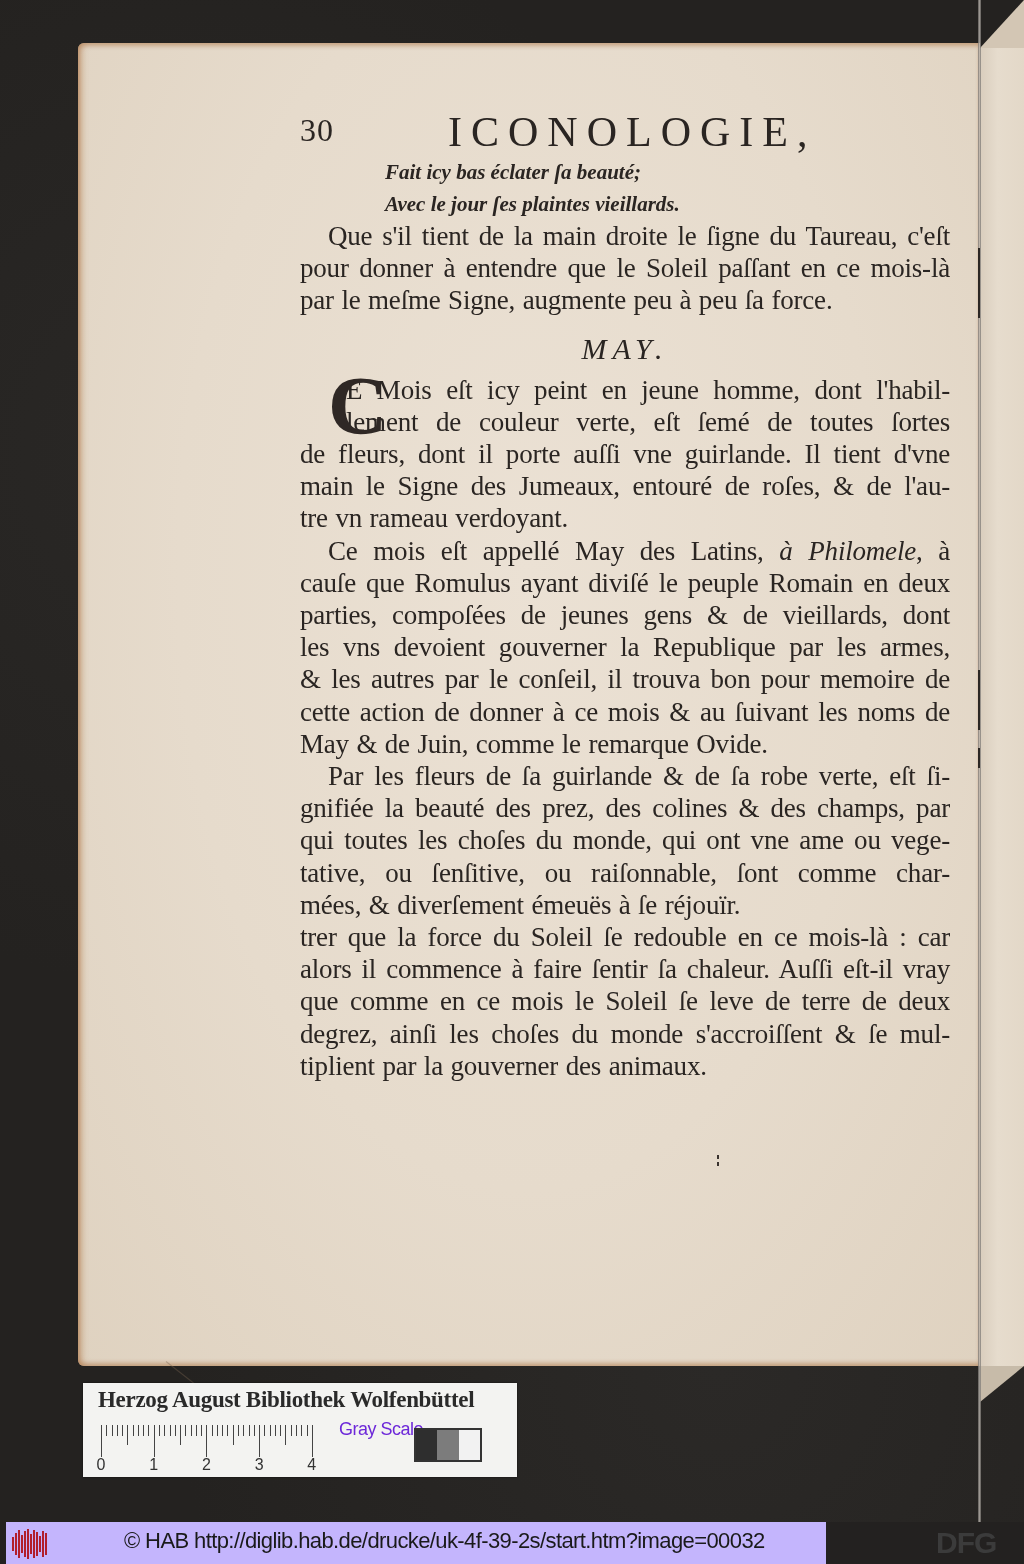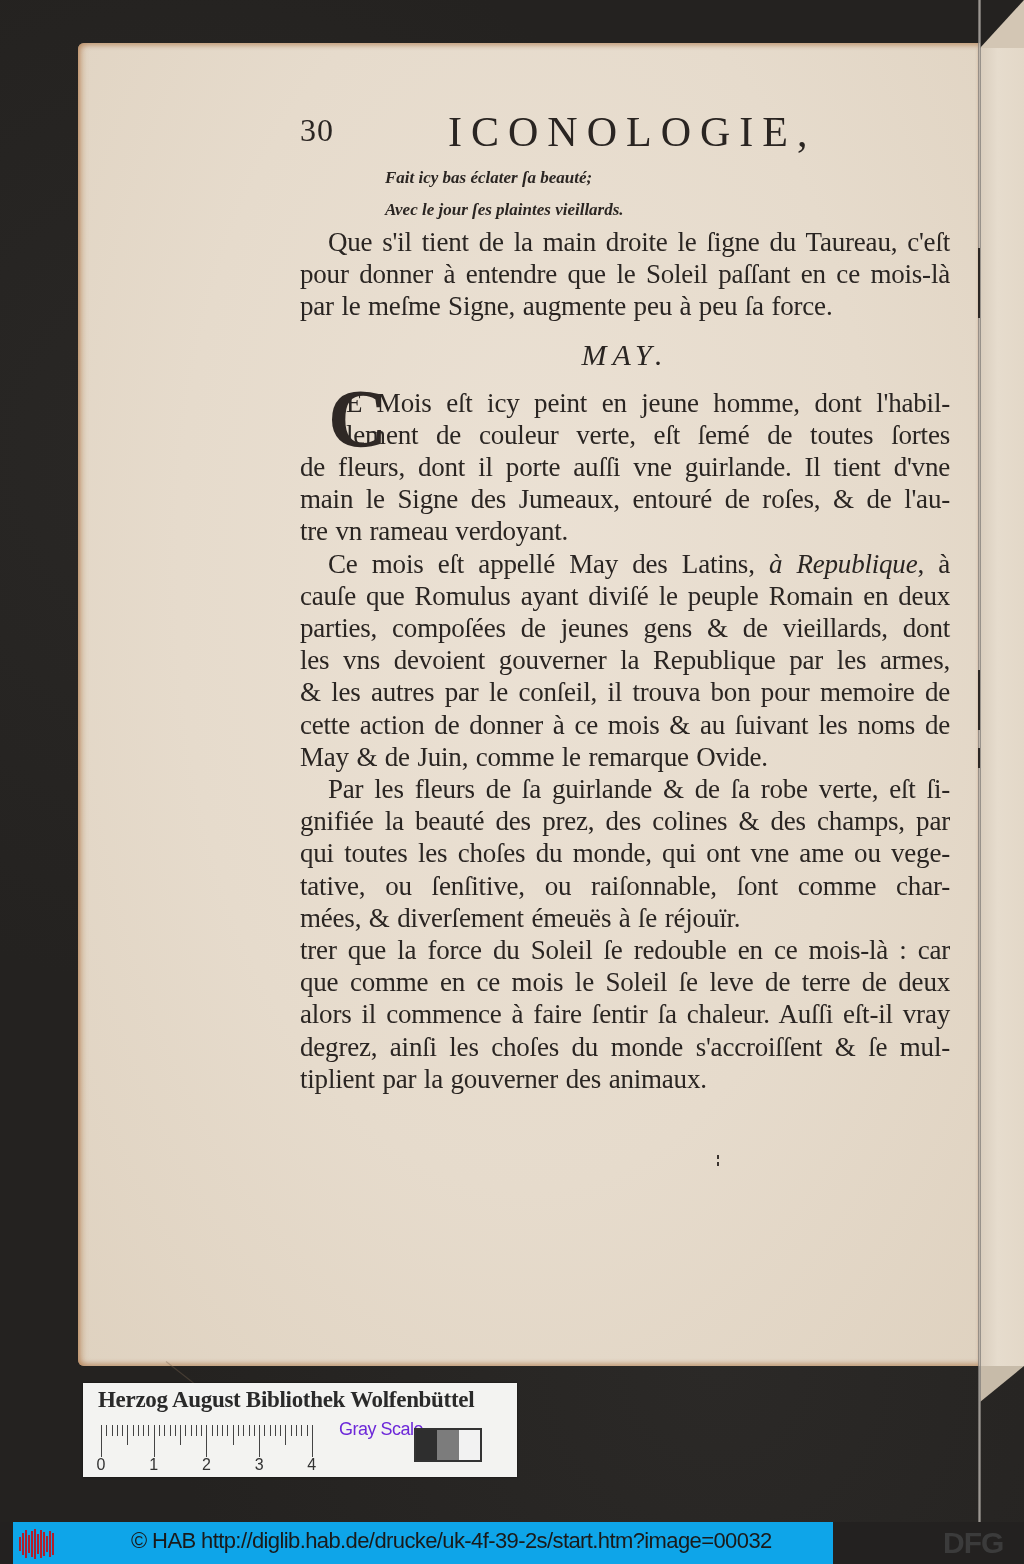--- a/index.html
+++ b/index.html
@@ -58,31 +58,31 @@
   }
   .running-head {
     position: relative; height: 48px;
   }
   .page-number {
     position: absolute; left: 0; top: 4px; font-size: 32px; letter-spacing: 1px;
   }
   .head-title {
     position: absolute; left: 148px; top: 0; font-size: 42px; letter-spacing: 9px;
   }
-  .verse { padding-left: 85px; font-style: italic; font-weight: bold; font-size: 17px; line-height: 32px; margin-top: 6px; }
+  .verse { padding-left: 85px; font-style: italic; font-weight: bold; font-size: 21px; line-height: 32px; margin-top: 0; }
   .verse .line { display: block; }
   p.para {
     font-size: 27px; line-height: 32.2px; text-align: justify;
     text-indent: 28px; letter-spacing: -0.2px; word-spacing: 1px;
   }
   p.para .ln { display: block; text-align: justify; text-align-last: justify; }
   p.para .ln.last { text-align-last: left; }
   .section-title {
     text-align: center; font-style: italic; font-size: 30px; letter-spacing: 6px;
-    margin: 12px 0 12px 0; height: 40px; line-height: 40px;
+    margin: 12px 0 5px 0; height: 40px; line-height: 40px;
   }
   .dropcap-para { position: relative; }
   .dropcap {
     position: absolute; left: 0; top: -4px; font-size: 82px; line-height: 72px;
     font-weight: bold; color: #2f2825;
   }
   .dropcap-para .ln.dc { padding-left: 46px; }
   .dropcap-para { text-indent: 0; }
   .ln.first { text-indent: 28px; }
   p.para .ln:not(.first) { text-indent: 0; }
@@ -113,22 +113,22 @@
     font-size: 18px; color: #6d28d9; letter-spacing: -0.5px;
   }
   .gray-scale {
     position: absolute; left: 331px; top: 45px; width: 68px; height: 34px;
     border: 2px solid #333; display: flex;
   }
   .gray-scale .swatch { flex: 1; }
 
   
   .footer {
-    position: absolute; left: 13px; top: 1522px; width: 820px; height: 42px;
-    background: #0ea5e9; display: flex; align-items: center;
+    position: absolute; left: 6px; top: 1522px; width: 820px; height: 42px;
+    background: #c4b5fd; display: flex; align-items: center;
   }
   .hab-logo {
     position: absolute; left: 6px; top: 7px; width: 38px; height: 30px;
     display: flex; align-items: center; gap: 1px;
   }
   .hab-logo span { display: block; width: 2px; background: #b21e2b; }
   .footer-text {
     position: absolute; left: 118px; top: 6px; font-family: "Liberation Sans", sans-serif;
     font-size: 22px; color: #1a1a1a; letter-spacing: -0.6px; white-space: nowrap;
   }
@@ -183,41 +183,41 @@
   <p class="para dropcap-para">
     <span class="dropcap">C</span>
     <span class="ln dc">E Mois eſt icy peint en jeune homme, dont l'habil-</span>
     <span class="ln dc">lement de couleur verte, eſt ſemé de toutes ſortes</span>
     <span class="ln">de fleurs, dont il porte auſſi vne guirlande. Il tient d'vne</span>
     <span class="ln">main le Signe des Jumeaux, entouré de roſes, &amp; de l'au-</span>
     <span class="ln last">tre vn rameau verdoyant.</span>
   </p>
 
   <p class="para">
-    <span class="ln first"><span>Ce mois eſt appellé May des Latins, </span><em class="lat">à Republique</em><span>, à</span></span>
+    <span class="ln first"><span>Ce mois eſt appellé May des Latins, </span><em class="lat">à Philomele</em><span>, à</span></span>
     <span class="ln">cauſe que Romulus ayant diviſé le peuple Romain en deux</span>
     <span class="ln">parties, compoſées de jeunes gens &amp; de vieillards, dont</span>
     <span class="ln">les vns devoient gouverner la Republique par les armes,</span>
     <span class="ln">&amp; les autres par le conſeil, il trouva bon pour memoire de</span>
     <span class="ln">cette action de donner à ce mois &amp; au ſuivant les noms de</span>
     <span class="ln last">May &amp; de Juin, comme le remarque Ovide.</span>
   </p>
 
   <p class="para">
     <span class="ln first">Par les fleurs de ſa guirlande &amp; de ſa robe verte, eſt ſi-</span>
     <span class="ln">gnifiée la beauté des prez, des colines &amp; des champs, par</span>
     <span class="ln">qui toutes les choſes du monde, qui ont vne ame ou vege-</span>
     <span class="ln">tative, ou ſenſitive, ou raiſonnable, ſont comme char-</span>
     <span class="ln last">mées, &amp; diverſement émeuës à ſe réjouïr.</span>
   </p>
 
   <p class="para">
     <span class="ln">trer que la force du Soleil ſe redouble en ce mois-là : car</span>
+    <span class="ln">alors il commence à faire ſentir ſa chaleur. Auſſi eſt-il vray</span>
     <span class="ln">que comme en ce mois le Soleil ſe leve de terre de deux</span>
-    <span class="ln">alors il commence à faire ſentir ſa chaleur. Auſſi eſt-il vray</span>
     <span class="ln">degrez, ainſi les choſes du monde s'accroiſſent &amp; ſe mul-</span>
     <span class="ln last">tiplient par la gouverner des animaux.</span>
   </p>
 </div>
 
 <div class="speck" style="left:717px;top:1155px;"></div>
 <div class="speck" style="left:717px;top:1162px;"></div>
 
 <div class="label-card">
   <div class="label-title">Herzog August Bibliothek Wolfenbüttel</div>

